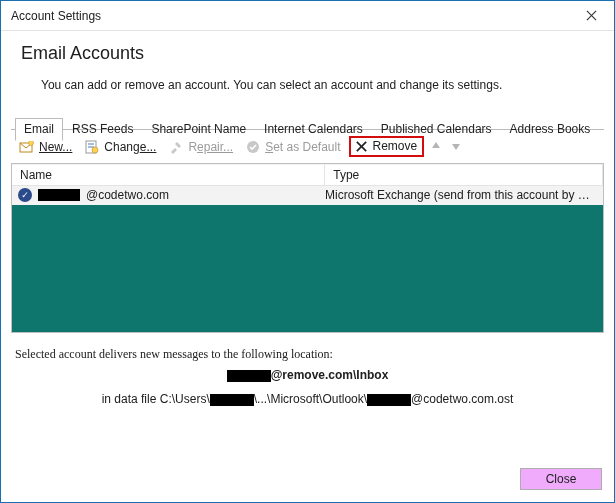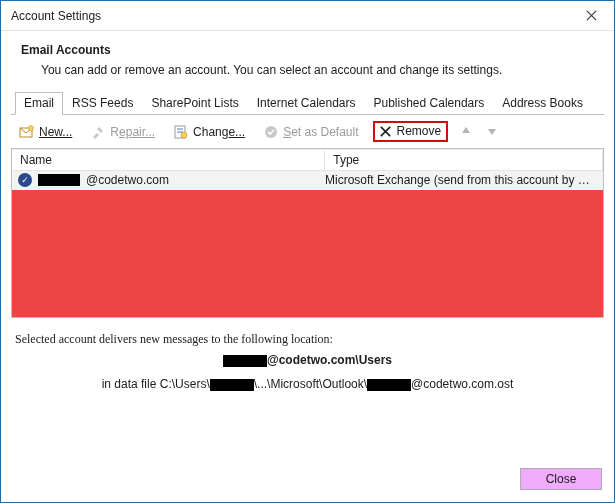--- a/index.html
+++ b/index.html
@@ -24,66 +24,66 @@
   }
   .titlebar .title { flex: 1; }
   .titlebar .close {
     width: 45px; height: 29px;
     display: flex; align-items: center; justify-content: center;
     font-size: 14px; color: #333;
   }
   .header {
     padding: 12px 20px 14px 20px;
   }
-  .header .h1 { font-weight: 700; font-size: 12px; margin-bottom: 6px; }
+  .header .h1 { font-weight: 400; font-size: 18px; margin-bottom: 14px; }
   .header .h2 { padding-left: 20px; }
   .content { padding: 0 10px 8px 10px; flex: 1; display: flex; flex-direction: column; }
   .tabstrip {
     display: flex;
     border-bottom: 1px solid #bbb;
     padding-left: 4px;
   }
   .tab {
     padding: 3px 8px 4px 8px;
     border: 1px solid transparent;
     position: relative;
-    top: 1px;
+    top: 12px;
     color: #222;
     font-size: 12px;
   }
   .tab.active {
     border: 1px solid #bbb;
     border-bottom: 1px solid #fff;
     background: #fff;
   }
   .toolbar {
     display: flex;
     align-items: center;
-    gap: 10px;
+    gap: 4px;
     padding: 6px 4px 6px 4px;
   }
   .tbtn {
     display: flex; align-items: center; gap: 4px;
     padding: 2px 4px;
     color: #222;
   }
   .tbtn.disabled { color: #9b9b9b; }
   .tbtn .u { text-decoration: underline; }
   .tbtn svg { width: 16px; height: 16px; }
   .remove-frame {
     border: 2px solid #d30d0d;
     padding: 1px 5px 1px 3px;
     display: flex; gap: 4px;
   }
   .arrow { color: #9b9b9b; font-size: 14px; padding: 0 2px; }
   .grid {
     border: 1px solid #bfbfbf;
     flex: 0 0 170px;
     display: flex; flex-direction: column;
-    background: #ef4444;
+    background: #0f766e;
   }
   .grid-head {
     display: flex;
     background: #fff;
   }
   .gh {
     padding: 3px 8px;
     border-right: 1px solid #e4e4e4;
     border-bottom: 1px solid #e4e4e4;
     border-top: 1px solid #f2f2f2;
@@ -143,52 +143,52 @@
 <div class="header">
   <div class="h1">Email Accounts</div>
   <div class="h2">You can add or remove an account. You can select an account and change its settings.</div>
 </div>
 
 <div class="content">
 
   <div class="tabstrip">
     <div class="tab active">Email</div>
     <div class="tab">RSS Feeds</div>
-    <div class="tab">SharePoint Lists</div>
+    <div class="tab">SharePoint Name</div>
     <div class="tab">Internet Calendars</div>
     <div class="tab">Published Calendars</div>
     <div class="tab">Address Books</div>
   </div>
 
   <div class="toolbar">
     <div class="tbtn">
       <svg viewBox="0 0 16 16">
         <rect x="1" y="4" width="12" height="9" fill="#fff" stroke="#bb8a1a"></rect>
         <path d="M1 4 L7 9 L13 4" fill="none" stroke="#bb8a1a"></path>
         <circle cx="12" cy="4" r="2.5" fill="#ffd257" stroke="#bb8a1a" stroke-width="0.5"></circle>
       </svg>
       <span><span class="u">New...</span></span>
-    </div>
-
-    <div class="tbtn disabled">
-      <svg viewBox="0 0 16 16">
-        <path d="M3 13 L7 9 L9 11 L5 15 Z" fill="#c8c8c8"></path>
-        <path d="M9 3 L13 7 L11 9 L7 5 Z" fill="#c8c8c8"></path>
-      </svg>
-      <span><span>R</span><span class="u">epair...</span></span>
     </div>
 
     <div class="tbtn">
       <svg viewBox="0 0 16 16">
         <rect x="2" y="2" width="10" height="12" fill="#fff" stroke="#999"></rect>
         <line x1="4" y1="5" x2="10" y2="5" stroke="#4a7abf"></line>
         <line x1="4" y1="8" x2="10" y2="8" stroke="#4a7abf"></line>
         <circle cx="11" cy="11" r="3" fill="#ffd257" stroke="#bb8a1a" stroke-width="0.6"></circle>
       </svg>
       <span><span>Chang</span><span class="u">e...</span></span>
+    </div>
+
+    <div class="tbtn disabled">
+      <svg viewBox="0 0 16 16">
+        <path d="M3 13 L7 9 L9 11 L5 15 Z" fill="#c8c8c8"></path>
+        <path d="M9 3 L13 7 L11 9 L7 5 Z" fill="#c8c8c8"></path>
+      </svg>
+      <span><span>R</span><span class="u">epair...</span></span>
     </div>
 
     <div class="tbtn disabled">
       <svg viewBox="0 0 16 16">
         <circle cx="8" cy="8" r="6" fill="#c8c8c8"></circle>
         <path d="M5 8 L7 10 L11 6" fill="none" stroke="#fff" stroke-width="1.6"></path>
       </svg>
       <span><span class="u">S</span><span>et as Default</span></span>
     </div>
 
@@ -225,21 +225,21 @@
           <span>@codetwo.com</span>
         </div>
         <div class="cell-type">Microsoft Exchange (send from this account by def...</div>
       </div>
     </div>
   </div>
 
   <div class="location">
     <div class="loc-line1">Selected account delivers new messages to the following location:</div>
     <div class="loc-line2">
-      <span class="redact" style="width:44px"></span><span>@codetwo.com\Users</span>
+      <span class="redact" style="width:44px"></span><span>@remove.com\Inbox</span>
     </div>
     <div class="loc-line3">
       <span>in data file C:\Users\</span><span class="redact" style="width:44px"></span><span>\...\Microsoft\Outlook\</span><span class="redact" style="width:44px"></span><span>@codetwo.com.ost</span>
     </div>
   </div>
 </div>
 
 <div class="footer">
   <div class="btn">Close</div>
 </div>

